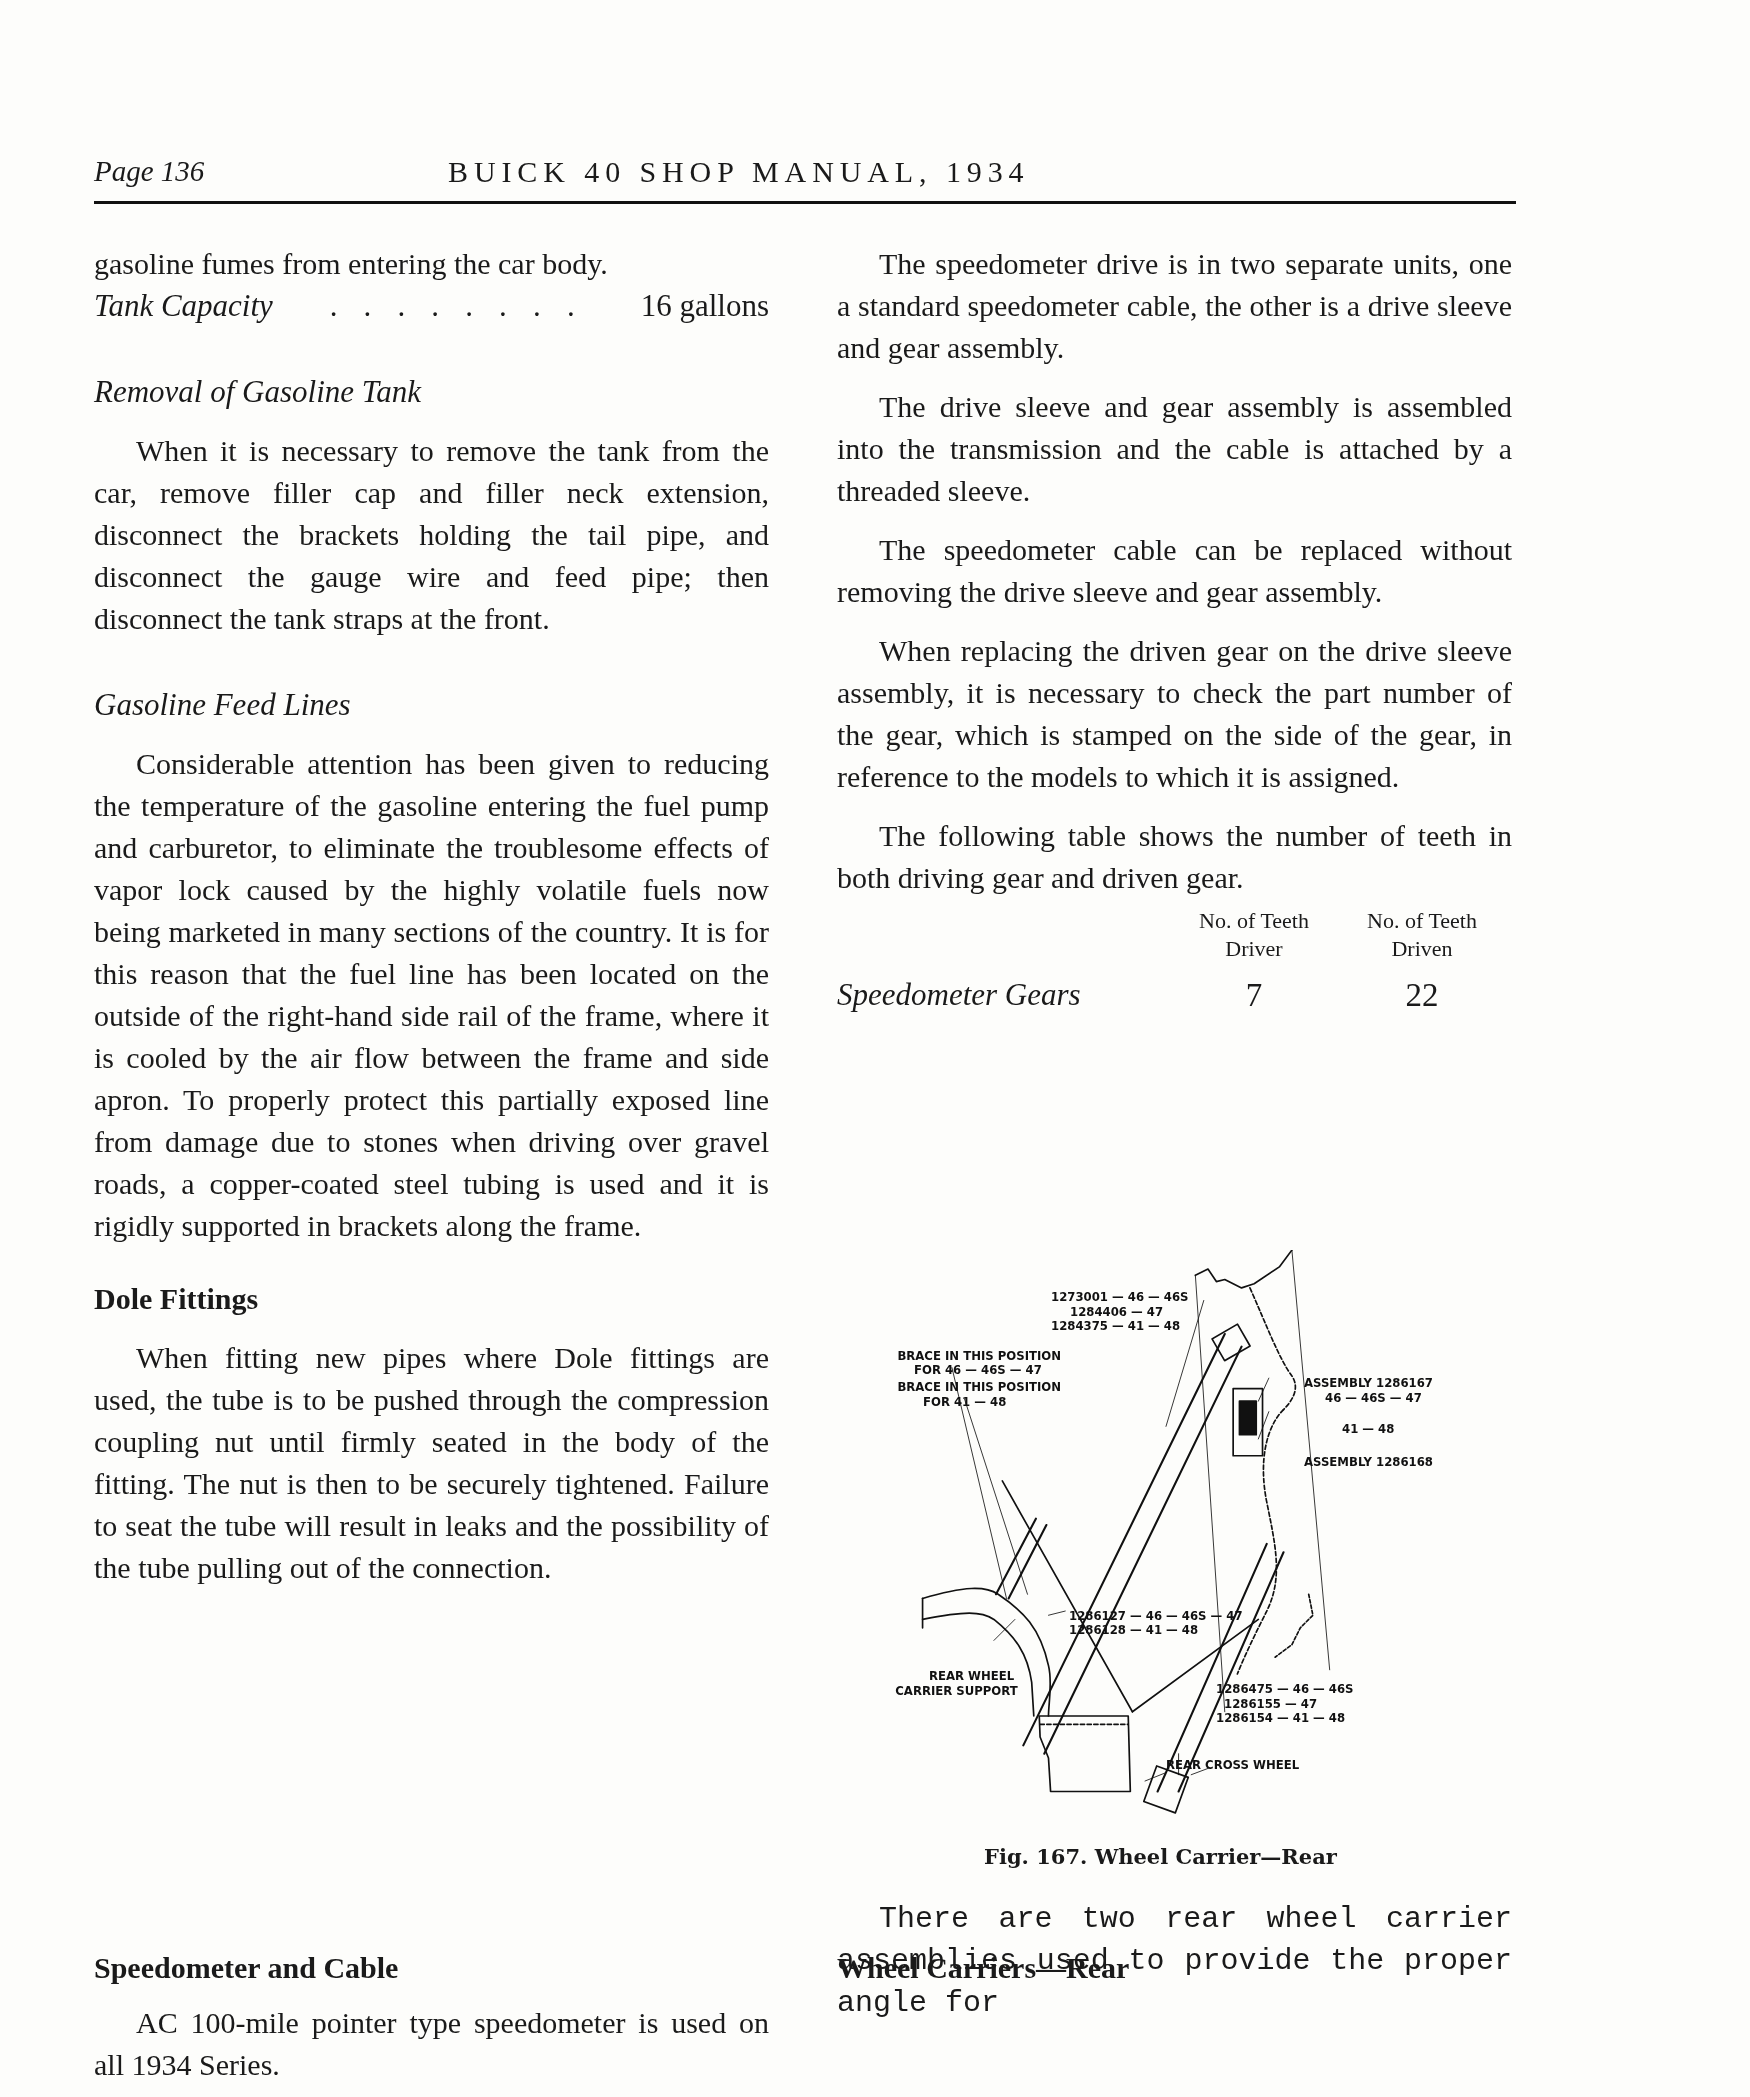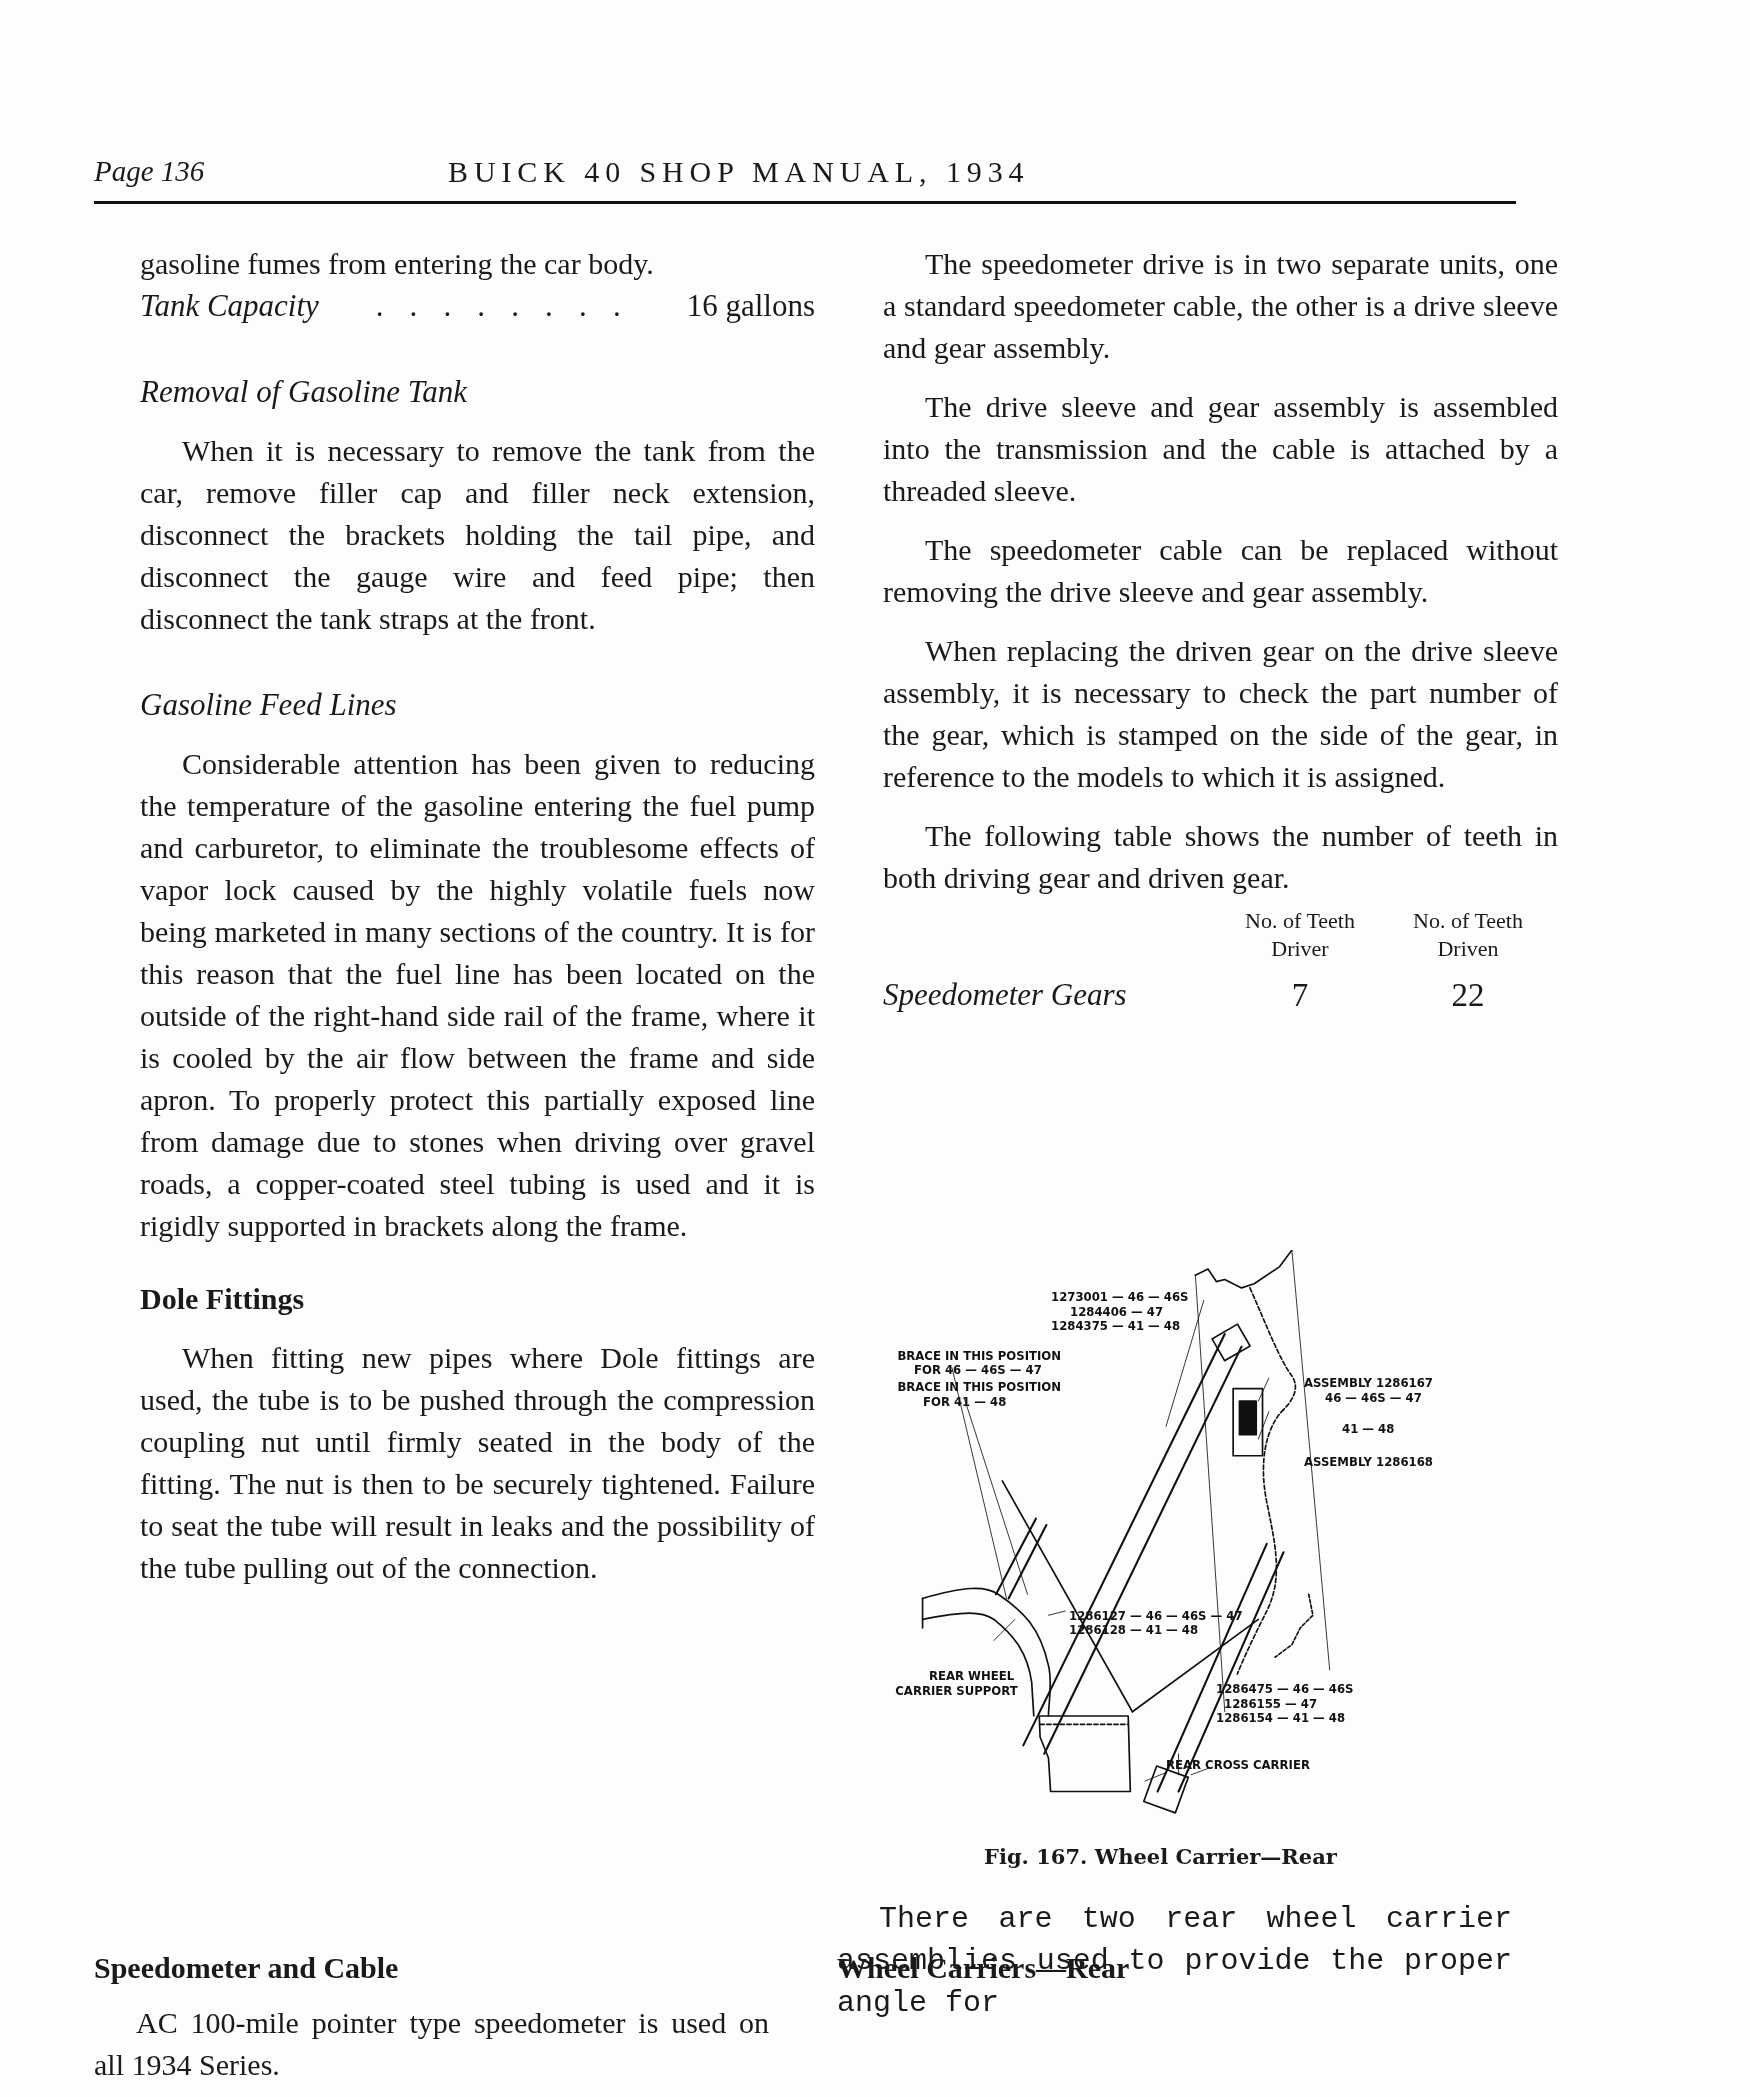--- a/index.html
+++ b/index.html
@@ -5,21 +5,21 @@
   html, body { margin: 0; padding: 0; }
   body {
     width: 1751px; height: 2182px; background: #fdfdfb; position: relative; overflow: hidden;
     font-family: "DejaVu Serif", "Liberation Serif", serif; color: #1a1a1a;
   }
   .header { position: absolute; top: 155px; left: 94px; width: 1422px; height: 46px; }
   .page-no { position: absolute; left: 0; top: 0; font-style: italic; font-size: 29px; font-family: "Liberation Serif", serif; }
   .running-title { position: absolute; left: 354px; top: 0; font-size: 30px; letter-spacing: 5.9px; font-family: "Liberation Serif", serif; }
   .rule { position: absolute; left: 94px; top: 201px; width: 1422px; height: 2.9px; background: #111; }
 
-  .col { position: absolute; top: 243px; width: 675px; font-size: 30px; line-height: 42px; font-family: "Liberation Serif", serif; margin-left: 46px; }
+  .col { position: absolute; top: 243px; width: 675px; font-size: 30px; line-height: 42px; font-family: "Liberation Serif", serif; }
   .col.left { left: 94px; }
   .col.right { left: 837px; }
   .col p { margin: 0; text-align: justify; }
   .col p.indent { text-indent: 42px; }
   .gap-s { height: 17px; }
   .gap-m { height: 31px; }
   .gap-l { height: 44px; }
 
   .spec { display: flex; align-items: baseline; font-size: 31px; }
   .spec .lab { font-style: italic; }
@@ -176,19 +176,19 @@
   <div class="flabel" style="left:180px; top:359px;">1286127 — 46 — 46S — 47</div>
   <div class="flabel" style="left:180px; top:373px;">1286128 — 41 — 48</div>
 
   <div class="flabel" style="left:21px; top:419px;margin-left:19px;">REAR WHEEL</div>
   <div class="flabel" style="left:6.3px; top:434px;">CARRIER SUPPORT</div>
 
   <div class="flabel" style="left:327px; top:432px;">1286475 — 46 — 46S</div>
   <div class="flabel" style="left:327px; top:447px;padding-left:8px;">1286155 — 47</div>
   <div class="flabel" style="left:327px; top:461px;">1286154 — 41 — 48</div>
 
-  <div class="flabel" style="left:277px; top:508px;">REAR CROSS CARRIER</div>
+  <div class="flabel" style="left:277px; top:508px;">REAR CROSS WHEEL</div>
 </div>
 <div class="caption">Fig. 167. Wheel Carrier—Rear</div>
 
 <div class="subhead-b wc-heading">Wheel Carriers—Rear</div>
 <p class="wc-text">There are two rear wheel carrier assemblies used to provide the proper angle for</p>
 
 
 </body></html>

